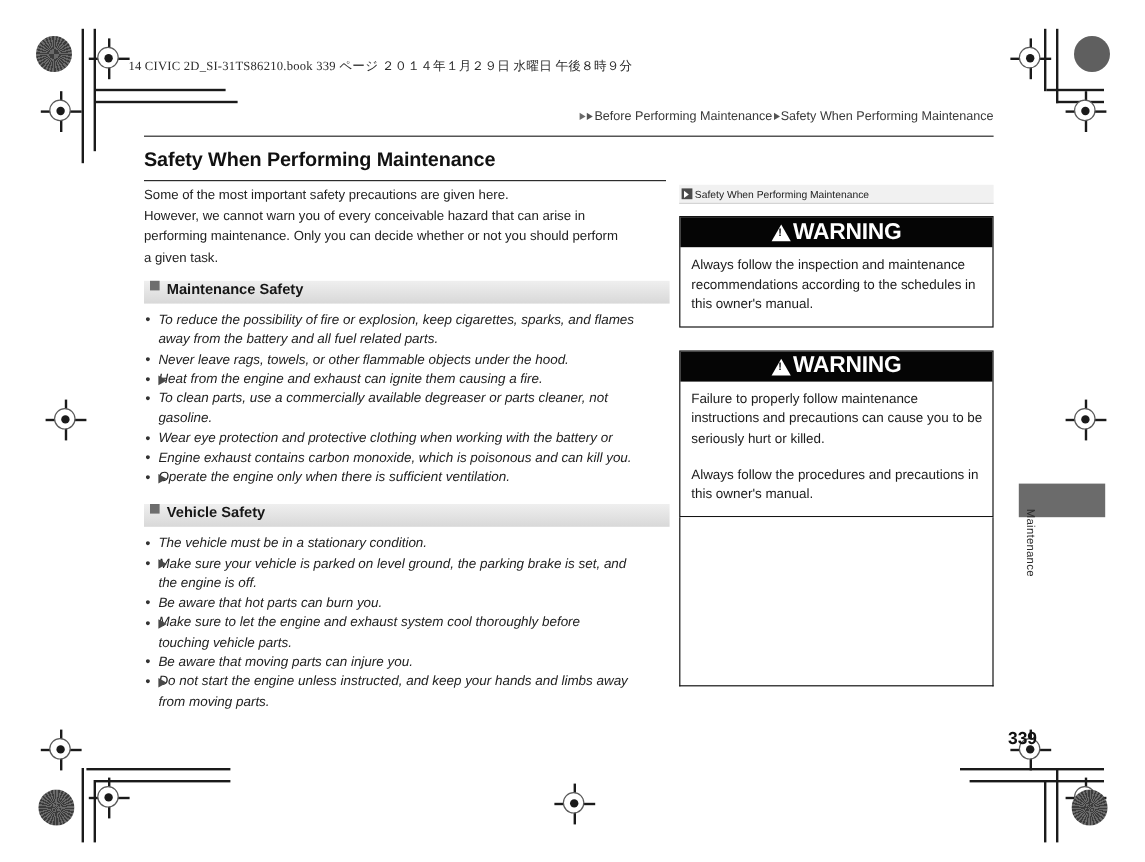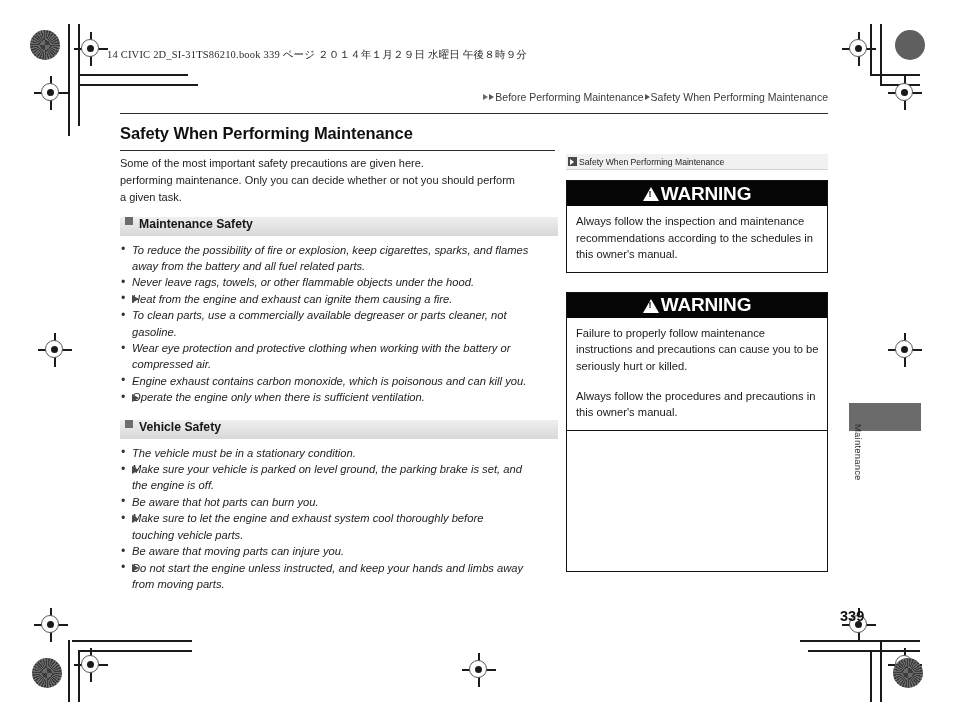--- a/index.html
+++ b/index.html
@@ -435,20 +435,21 @@
 
 <div class="hrule"></div>
 
 <div class="page-title">Safety When Performing Maintenance</div>
 <div class="title-rule"></div>
 
 <div class="left-col">
 
   <div class="intro">
     <div>Some of the most important safety precautions are given here.</div>
+    <div>However, we cannot warn you of every conceivable hazard that can arise in</div>
     <div>performing maintenance. Only you can decide whether or not you should perform</div>
     <div>a given task.</div>
   </div>
 
   <div class="sec-head">
     <span class="sq"></span>
     <span class="lbl">Maintenance Safety</span>
   </div>
   <ul class="bullets">
     <li>
@@ -461,21 +462,20 @@
     <li class="sub">
       <span class="arr"></span>
       <span class="ln">Heat from the engine and exhaust can ignite them causing a fire.</span>
     </li>
     <li>
       <span class="ln">To clean parts, use a commercially available degreaser or parts cleaner, not</span>
       <span class="ln">gasoline.</span>
     </li>
     <li>
       <span class="ln">Wear eye protection and protective clothing when working with the battery or</span>
-      <span class="ln">compressed air.</span>
     </li>
     <li>
       <span class="ln">Engine exhaust contains carbon monoxide, which is poisonous and can kill you.</span>
     </li>
     <li class="sub">
       <span class="arr"></span>
       <span class="ln">Operate the engine only when there is sufficient ventilation.</span>
     </li>
   </ul>
 

